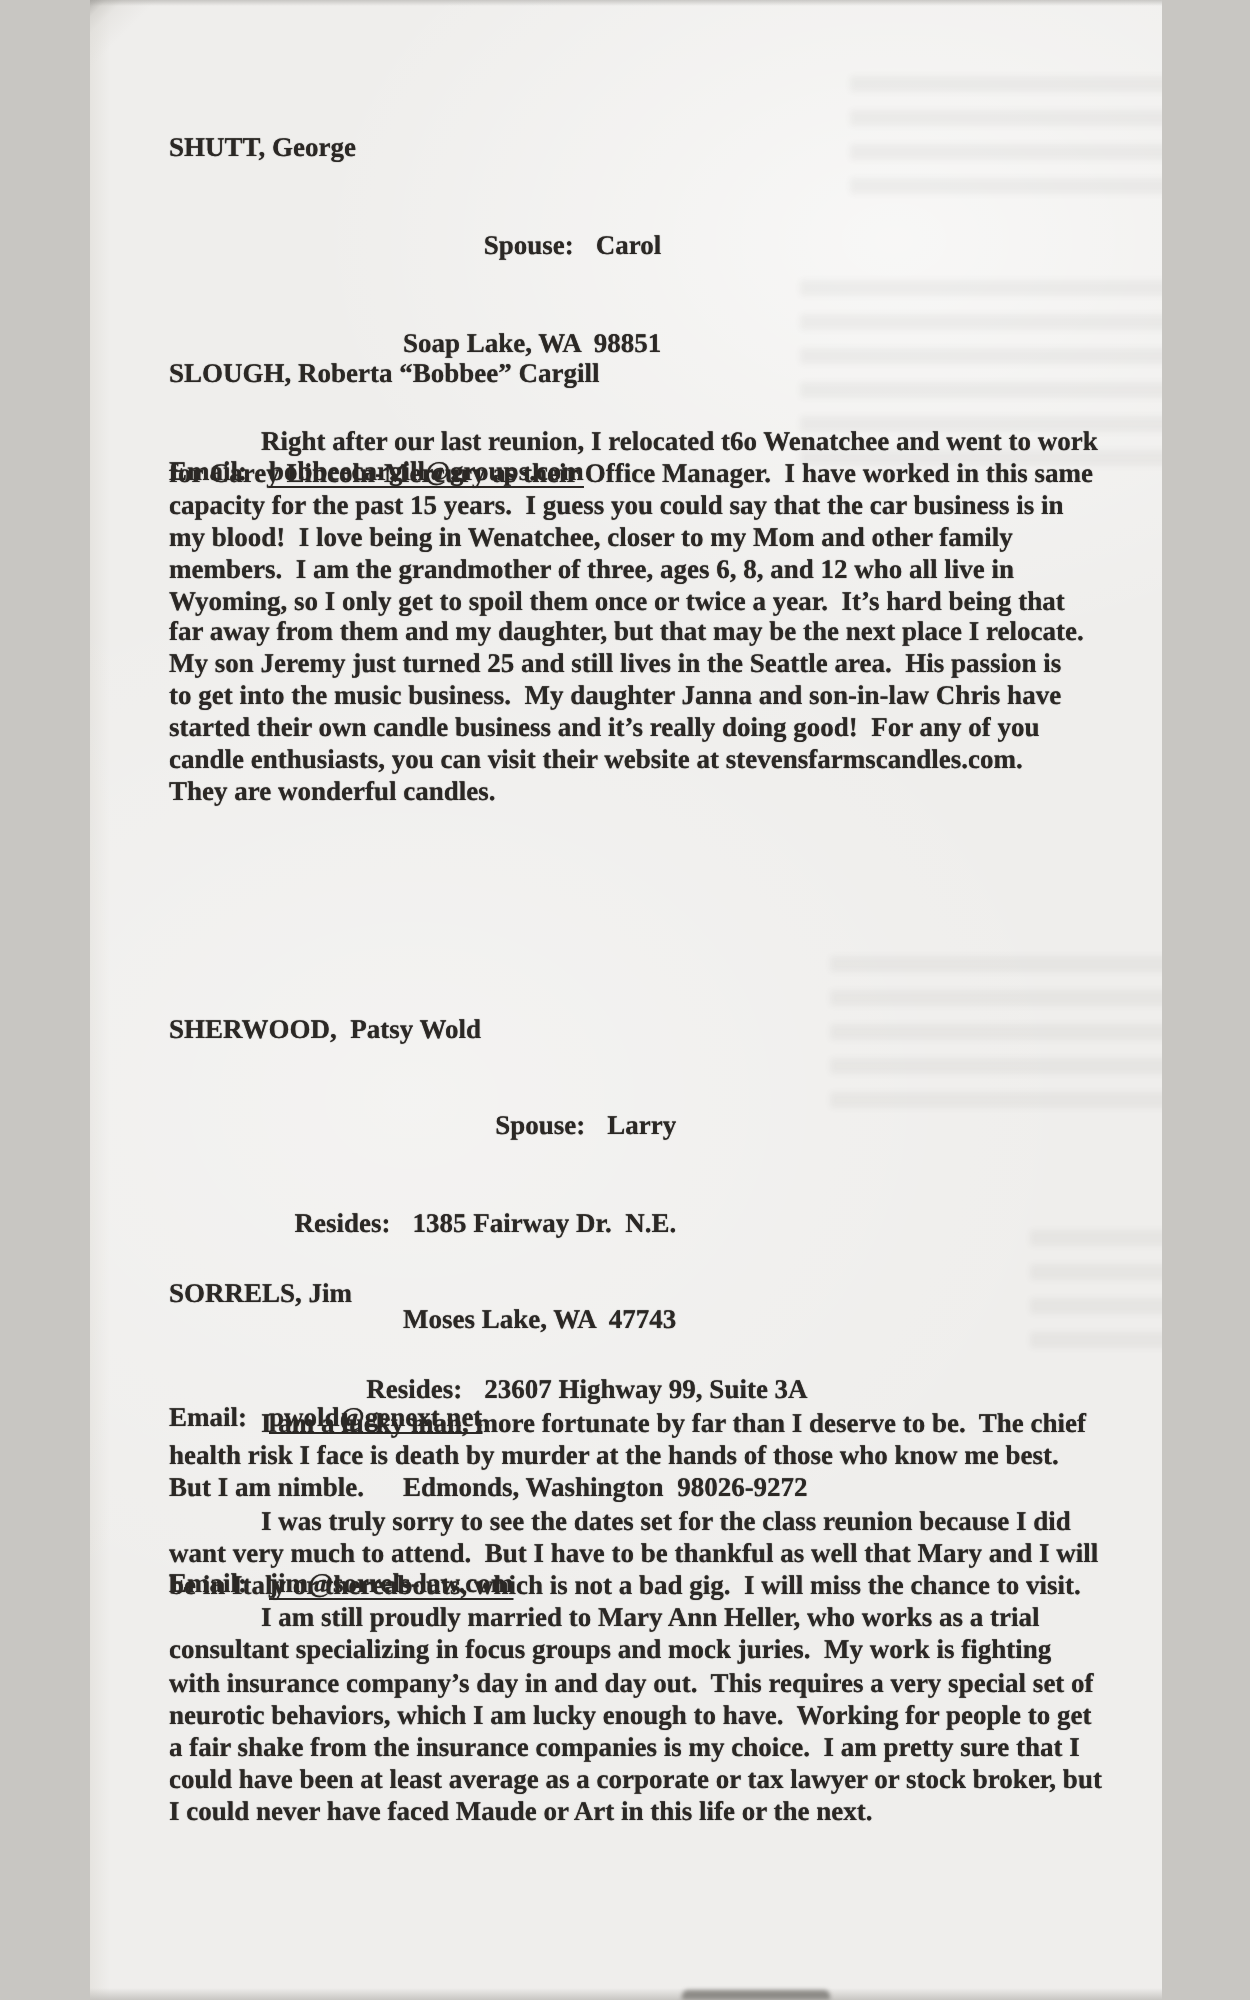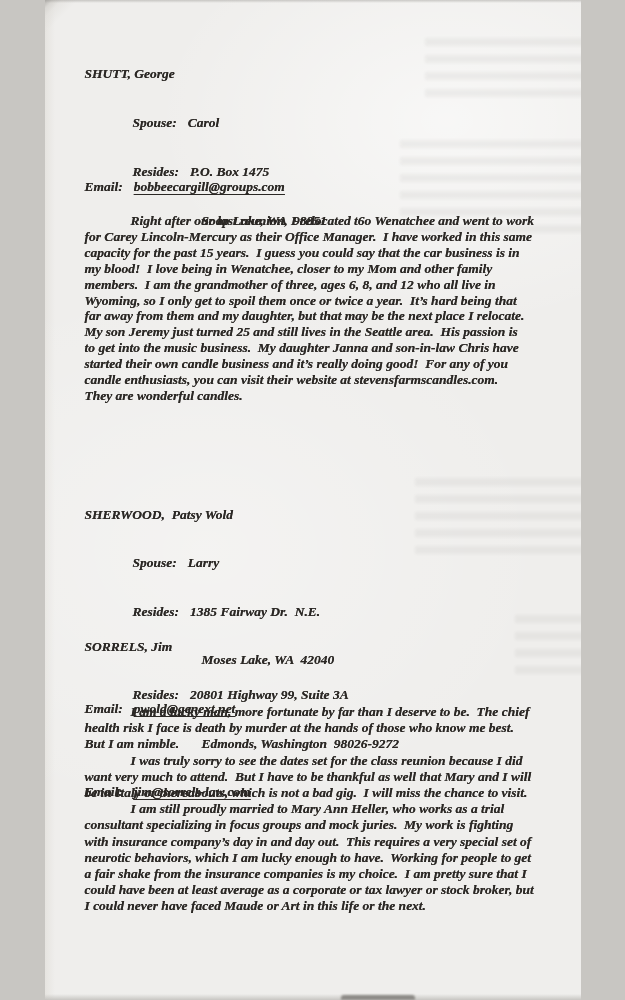--- a/index.html
+++ b/index.html
@@ -11,21 +11,20 @@
     overflow: hidden;
     background:
       radial-gradient(ellipse 420px 300px at 75% 12%, rgba(255,255,255,0.55), rgba(255,255,255,0) 70%),
       radial-gradient(ellipse 500px 400px at 30% 55%, rgba(255,255,255,0.30), rgba(255,255,255,0) 70%),
       linear-gradient(90deg, #e6e4e0 0px, #efeeec 10px, #efeeec 610px, #eae8e4 625px),
       #eeedeb;
     font-family: "Liberation Serif", "DejaVu Serif", serif;
     font-weight: 700;
     color: #2b2825;
     text-shadow: 0 0 0.5px rgba(43,40,37,0.85);
-    font-style: italic;
   }
   
   .corner-tl {
     position: absolute; top: 0; left: 0; width: 42px; height: 42px;
     background: linear-gradient(135deg, #b5b3af 0px, #d9d7d3 6px, rgba(222,220,216,0.45) 12px, rgba(0,0,0,0) 24px);
   }
   .edge-top {
     position: absolute; top: 0; left: 0; right: 0; height: 3px;
     background: linear-gradient(180deg, rgba(160,158,154,0.5), rgba(0,0,0,0));
   }
@@ -47,21 +46,21 @@
   .bleed-d { top: 615px; left: 470px; width: 140px; height: 62px; }
 
   
   .entry { position: absolute; left: 40px; white-space: pre; font-size: 13.5px; }
   .entry .ln { line-height: 17px; }
   .lh165 .ln { line-height: 16.4px; }
   .e-shutt    { top: 33px; }
   .e-slough   { top: 146px; }
   .e-sherwood { top: 475px; }
   .e-sorrels  { top: 607px; }
-  .ind1 { padding-left: 48px; }
+  .ind1 { padding-left: 48px; text-align: right; }
   .ind2 { padding-left: 117px; }
   .val { margin-left: 11px; }
   .email-val { margin-left: 11px; text-decoration: underline; text-decoration-thickness: 1.2px; text-underline-offset: 2.5px; }
 
   .bio { position: absolute; left: 40px; width: 585px; font-size: 13.5px; }
   .bio p { margin: 0; white-space: pre; text-indent: 46px; }
   .bio-slough  { top: 213px; }
   .bio-slough p { line-height: 15.9px; }
   .bio-sorrels { top: 704px; }
   .bio-sorrels p { line-height: 16.2px; }
@@ -74,25 +73,25 @@
   <div class="corner-tl"></div>
   <div class="edge-top"></div>
   <div class="bleed bleed-a"></div>
   <div class="bleed bleed-b"></div>
   <div class="bleed bleed-c"></div>
   <div class="bleed bleed-d"></div>
 
   <div class="entry e-shutt">
     <div class="ln">SHUTT, George</div>
     <div class="ln ind1"><span>Spouse:</span><span class="val">Carol</span></div>
-    <div class="ln ind1"><span>Resides:</span><span class="val">P.O. Box 1475</span></div>
     <div class="ln ind2">Soap Lake, WA  98851</div>
   </div>
 
   <div class="entry e-slough">
+    <div class="ln">SLOUGH, Roberta “Bobbee” Cargill</div>
     <div class="ln"><span>Email:</span><span class="email-val">bobbeecargill@groups.com</span></div>
   </div>
 
   <div class="bio bio-slough">
     <p>Right after our last reunion, I relocated t6o Wenatchee and went to work
 for Carey Lincoln-Mercury as their Office Manager.  I have worked in this same
 capacity for the past 15 years.  I guess you could say that the car business is in
 my blood!  I love being in Wenatchee, closer to my Mom and other family
 members.  I am the grandmother of three, ages 6, 8, and 12 who all live in
 Wyoming, so I only get to spoil them once or twice a year.  It’s hard being that
@@ -101,27 +100,27 @@
 to get into the music business.  My daughter Janna and son-in-law Chris have
 started their own candle business and it’s really doing good!  For any of you
 candle enthusiasts, you can visit their website at stevensfarmscandles.com.
 They are wonderful candles.</p>
   </div>
 
   <div class="entry e-sherwood lh165">
     <div class="ln">SHERWOOD,  Patsy Wold</div>
     <div class="ln ind1"><span>Spouse:</span><span class="val">Larry</span></div>
     <div class="ln ind1"><span>Resides:</span><span class="val">1385 Fairway Dr.  N.E.</span></div>
-    <div class="ln ind2">Moses Lake, WA  42040</div>
+    <div class="ln ind2">Moses Lake, WA  47743</div>
     <div class="ln"><span>Email:</span><span class="email-val">pwold@genext.net</span></div>
   </div>
 
   <div class="entry e-sorrels lh165">
     <div class="ln">SORRELS, Jim</div>
-    <div class="ln ind1"><span>Resides:</span><span class="val">20801 Highway 99, Suite 3A</span></div>
+    <div class="ln ind1"><span>Resides:</span><span class="val">23607 Highway 99, Suite 3A</span></div>
     <div class="ln ind2">Edmonds, Washington  98026-9272</div>
     <div class="ln"><span>Email:</span><span class="email-val">jim@sorrels-law.com</span></div>
   </div>
 
   <div class="bio bio-sorrels">
     <p>I am a lucky man, more fortunate by far than I deserve to be.  The chief
 health risk I face is death by murder at the hands of those who know me best.
 But I am nimble.</p>
     <p>I was truly sorry to see the dates set for the class reunion because I did
 want very much to attend.  But I have to be thankful as well that Mary and I will

